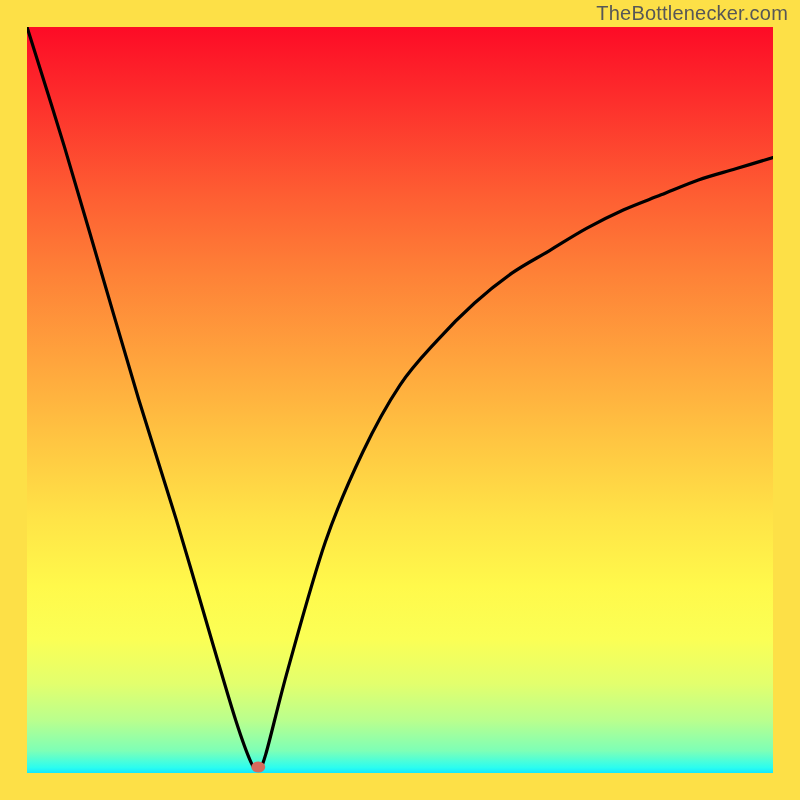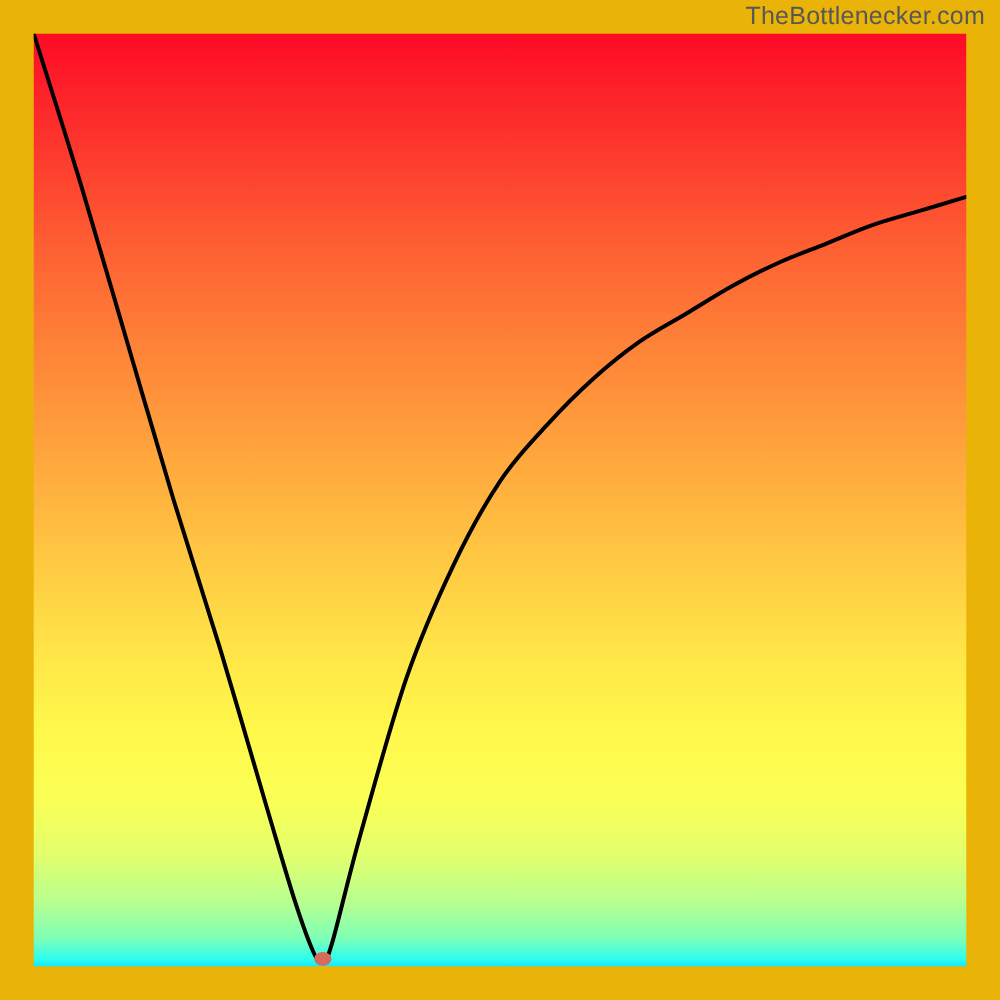--- a/index.html
+++ b/index.html
@@ -1,20 +1,20 @@
 <!DOCTYPE html>
 <html><head>
 <meta charset="utf-8">
 <style>
   * { margin: 0; padding: 0; box-sizing: border-box; }
   html, body { width: 800px; height: 800px; overflow: hidden; background: #000; }
   .frame {
     width: 800px;
     height: 800px;
-    background: #eab308;
+    background: #fde047;
     position: relative;
   }
   .watermark {
     position: absolute;
     top: 2px;
     right: 12px;
     font-family: Arial, Helvetica, sans-serif;
     font-size: 20px;
     font-weight: 500;
     color: #575757;

